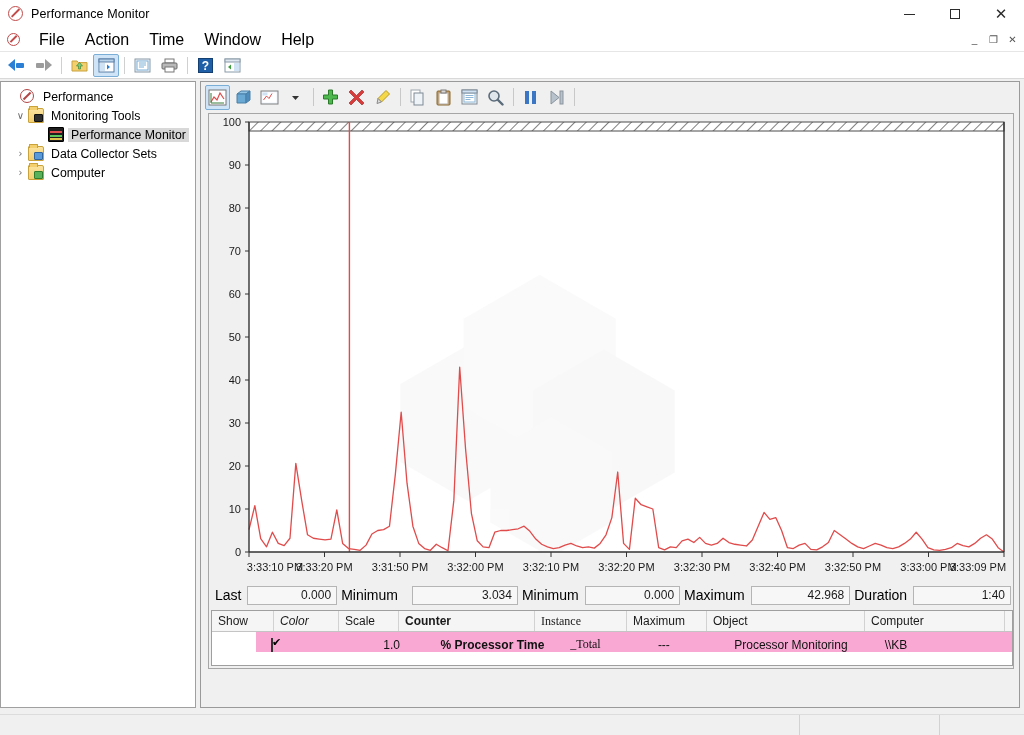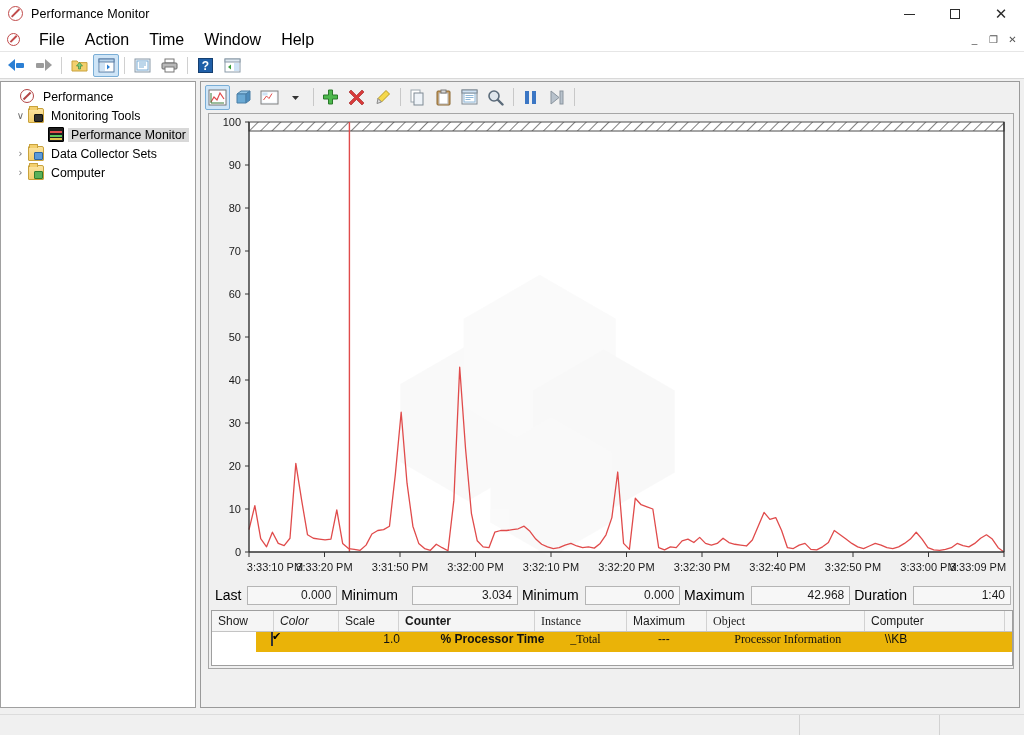--- a/index.html
+++ b/index.html
@@ -162,25 +162,25 @@
 
   .legend {
     position: absolute; left: 2px; bottom: 2px; width: 802px; height: 56px;
     background: #ffffff; border: 1px solid #9f9f9f;
   }
   .lg-head { display: flex; height: 21px; background: #f5f5f5; border-bottom: 1px solid #c4c4c4; }
   .lg-head div {
     font-size: 12px; padding: 3px 0 0 6px; border-right: 1px solid #d2d2d2;
     color: #1a1a1a; white-space: nowrap; overflow: hidden;
   }
-  .lg-row { display: flex; height: 20px; background: #eab308; align-items: flex-start; margin-left: 44px; }
+  .lg-row { display: flex; height: 20px; background: #f9a8d4; align-items: flex-end; margin-left: 44px; }
   .lg-row > div { font-size: 12px; padding-left: 6px; white-space: nowrap; overflow: hidden; color: #111; }
   .c-show { width: 62px; } .c-color { width: 65px; font-style: italic; } .c-scale { width: 60px; }
   .c-counter { width: 136px; font-weight: bold; } .c-instance { width: 92px; font-family: Liberation Serif, serif; } .c-parent { width: 80px; }
-  .c-object { width: 158px; font-family: Liberation Serif, serif; } .c-computer { width: 140px; }
+  .c-object { width: 158px; } .c-computer { width: 140px; }
   .chk {
     width: 12px; height: 12px; background: #fff; border: 1px solid #333;
     margin-left: 9px; position: relative;
   }
   .chk::after {
     content: "\2714"; position: absolute; left: 0px; top: -2px;
     font-size: 11px; color: #000; font-family: "DejaVu Sans", sans-serif;
   }
   .swatch { width: 46px; height: 2px; background: #e04b4b; margin-left: 8px; }
 
@@ -545,21 +545,21 @@
             <div class="c-show">
               <span class="chk"></span>
             </div>
             <div class="c-color">
               <span class="swatch"></span>
             </div>
             <div class="c-scale">1.0</div>
             <div class="c-counter">% Processor Time</div>
             <div class="c-instance">_Total</div>
             <div class="c-parent">---</div>
-            <div class="c-object">Processor Information</div>
+            <div class="c-object">Processor Monitoring</div>
             <div class="c-computer">\\KB</div>
           </div>
         </div>
 
       </div>
     </div>
   </div>
 
   <div class="statusbar">
     <div class="sbp sbp1"></div>

